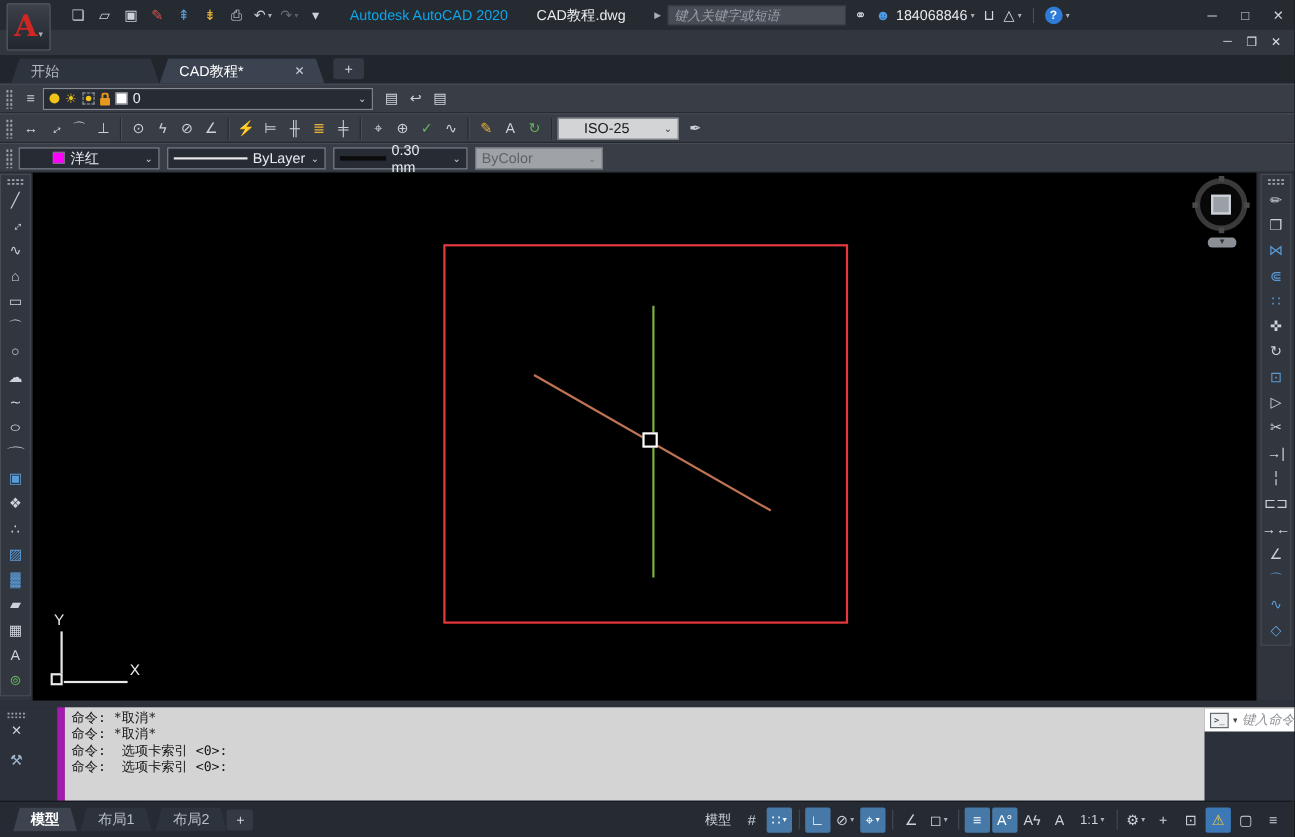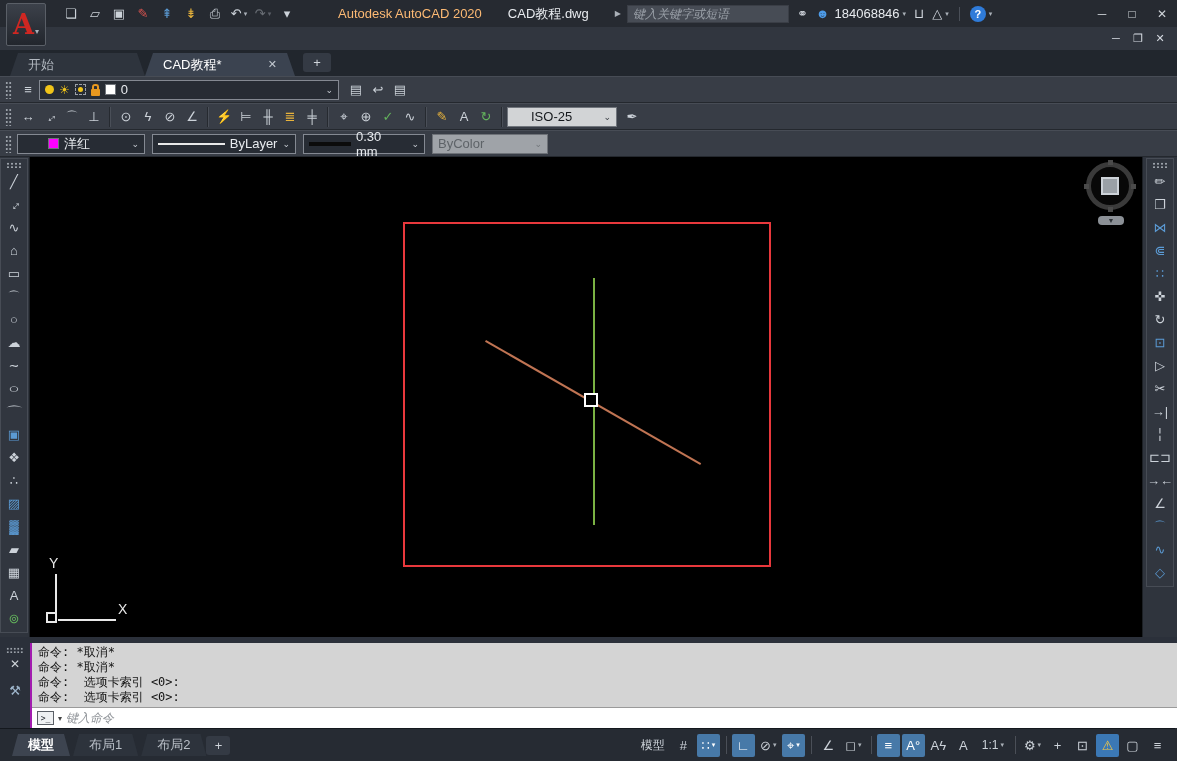--- a/index.html
+++ b/index.html
@@ -10,21 +10,21 @@
   .titlebar { position:absolute; top:0; left:0; right:0; height:27px; background:#262a31; display:flex; align-items:center; }
   .logo { position:absolute; left:6px; top:3px; width:40px; height:43px; background:linear-gradient(#3c414a,#22262d); border:1px solid #5a5f67; border-radius:2px; display:flex; align-items:center; justify-content:center; z-index:5; }
   .logoA { color:#cf2722; font-size:27px; font-weight:bold; font-family:"DejaVu Serif", serif; line-height:1; }
   .logo-dd { font-size:8px; color:#aab0b8; margin:14px 0 0 1px; }
   .qat { display:flex; align-items:center; gap:2px; margin-left:60px; }
   .tb { min-width:22px; height:22px; display:inline-flex; align-items:center; justify-content:center; color:#ccd2d9; font-size:13px; cursor:default; }
   .tb .g { line-height:1; }
   .tb .dd { font-size:7px; margin-left:2px; color:#aab0b8; }
   .tb.disabled { opacity:.4; }
   .c-y .g { color:#e8b33c; } .c-g .g { color:#63b35c; } .c-b .g { color:#5b9bd5; } .c-r .g { color:#d9534f; }
-  .apptitle { margin-left:40px; font-size:13px; color:#fdba74; white-space:nowrap;text-align:right; }
+  .apptitle { margin-left:20px; font-size:13px; color:#0ea5e9; white-space:nowrap;text-align:right; }
   .doctitle { margin-left:26px; font-size:13px; color:#e8ebef; white-space:nowrap; }
   .searchexp { margin-left:26px; font-size:8px; color:#aab0b8; }
   .search { margin-left:6px; width:162px; height:18px; background:#474c55; border:1px solid #3a3e46; color:#fde047; font-size:12px; font-style:italic; padding:0 5px; font-family:"Liberation Sans", sans-serif; }
   .search::placeholder { color:#9aa0a8; }
   .ticon { margin-left:8px; font-size:13px; color:#d5dae1; }
   .ticon.user { color:#4d9be8; }
   .ticon.dd2 { font-size:7px; color:#aab0b8; margin-left:3px; }
   .userid { margin-left:5px; font-size:13px; color:#e8ebef; }
   .tdiv { width:1px; height:14px; background:#4a4f58; margin-left:10px; }
   .help { margin-left:10px; width:16px; height:16px; border-radius:50%; background:#2f7bd9; color:#fff; font-size:11px; font-weight:bold; display:inline-flex; align-items:center; justify-content:center; }
@@ -103,21 +103,21 @@
   .ucs .xlab { position:absolute; left:80px; top:42px; }
 
   .bstrip { position:absolute; top:637px; left:0; right:0; height:6px; background:#2b303a; }
 
   
   .cmd { position:absolute; top:643px; left:0; right:0; height:85px; background:#2b303a; display:flex; }
   .cgut { width:30px; display:flex; flex-direction:column; align-items:center; padding-top:4px; gap:5px; }
   .cgut .cdots { width:18px; height:6px; background-image:radial-gradient(#9aa0a8 1px, transparent 1.2px); background-size:3.5px 3.5px; }
   .cgut .ci { color:#cfd4d9; font-size:12px; line-height:1; }
   .cgut .ciw { color:#9fb6cc; font-size:13px; margin-top:8px; }
-  .cbody { flex:1; display:flex; flex-direction:column; border-left:2px solid #a21caf; }
+  .cbody { flex:1; display:flex; flex-direction:row; border-left:7px solid #a21caf;margin-left:22px; }
   .chist { flex:1; background:#d4d4d4; padding:2px 6px; font-family:"DejaVu Sans Mono", monospace; font-size:12px; color:#141414; }
   .cline { line-height:15px; white-space:pre; }
   .cinput { height:22px; background:#fff; border-top:1px solid #9a9a9a; display:flex; align-items:center; padding-left:5px; gap:4px; }
   .cicon { width:17px; height:14px; border:1px solid #5a5f66; background:#eef0f2; color:#2a2e35; font-size:8px; display:flex; align-items:center; justify-content:center; font-family:"DejaVu Sans Mono", monospace; }
   .cdd { font-size:8px; color:#444; }
   .cph { font-size:12px; font-style:italic; color:#8f9398; }
 
   
   .status { position:absolute; bottom:0; left:0; right:2px; height:33px; background:#262b33; border-top:1px solid #14181e; display:flex; align-items:center; padding:0 6px; }
   .ltabs { display:flex; align-items:center; gap:3px; margin-left:6px; }

